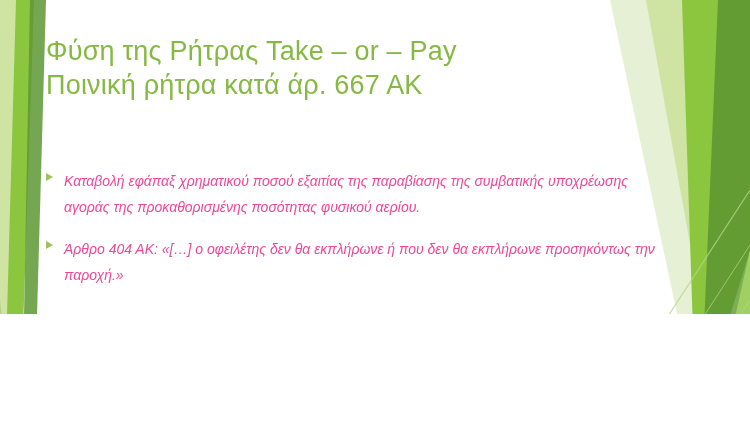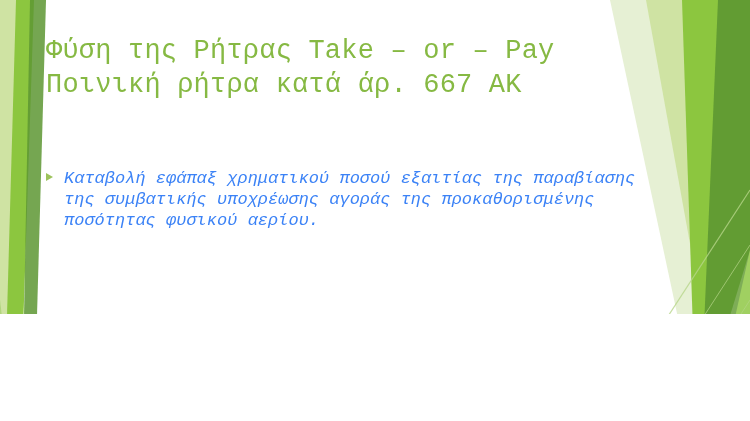--- a/index.html
+++ b/index.html
@@ -6,21 +6,21 @@
     margin: 0;
     padding: 0;
     background: #ffffff;
   }
   .slide {
     position: relative;
     width: 750px;
     height: 314px;
     background: #ffffff;
     overflow: hidden;
-    font-family: Liberation Mono, monospace;
+    font-family: Liberation Sans, sans-serif;
   }
 
   
   .deco-left {
     position: absolute;
     left: 0;
     top: 0;
     width: 46px;
     height: 421px;
     pointer-events: none;
@@ -68,23 +68,23 @@
     padding-top: 5px;
   }
   .tri {
     width: 0;
     height: 0;
     border-left: 7px solid #9dc35c;
     border-top: 4.5px solid transparent;
     border-bottom: 4.5px solid transparent;
   }
   .bullet-text {
-    font-size: 17px;
-    line-height: 21px;
-    color: #3b82f6;
+    font-size: 14px;
+    line-height: 26px;
+    color: #ec4899;
     font-style: italic;
     font-weight: 400;
   }
 </style>
 </head>
 <body>
 
 <div class="slide">
 
   <svg class="deco-left" viewBox="0 0 46 421" preserveAspectRatio="none">
@@ -113,16 +113,22 @@
   <div class="bullets">
 
     <div class="bullet-row">
       <div class="bullet-marker">
           <div class="tri"></div>
         </div>
       <div class="bullet-text">Καταβολή εφάπαξ  χρηματικού ποσού εξαιτίας της παραβίασης της συμβατικής υποχρέωσης αγοράς της προκαθορισμένης ποσότητας φυσικού αερίου.</div>
     </div>
 
 
+    <div class="bullet-row">
+      <div class="bullet-marker">
+          <div class="tri"></div>
+        </div>
+      <div class="bullet-text">Άρθρο 404 ΑΚ: «[…] ο οφειλέτης δεν θα εκπλήρωνε ή που δεν θα εκπλήρωνε προσηκόντως την παροχή.»</div>
+    </div>
 
   </div>
 
 </div>
 
 </body></html>

